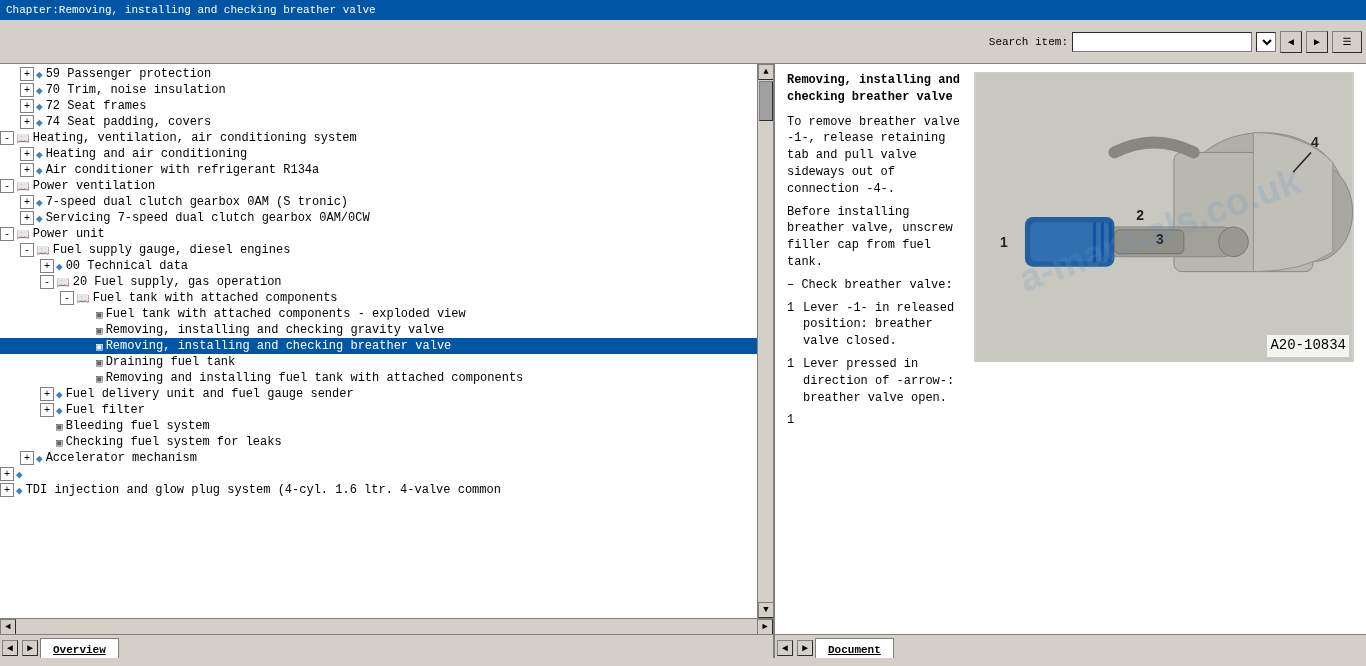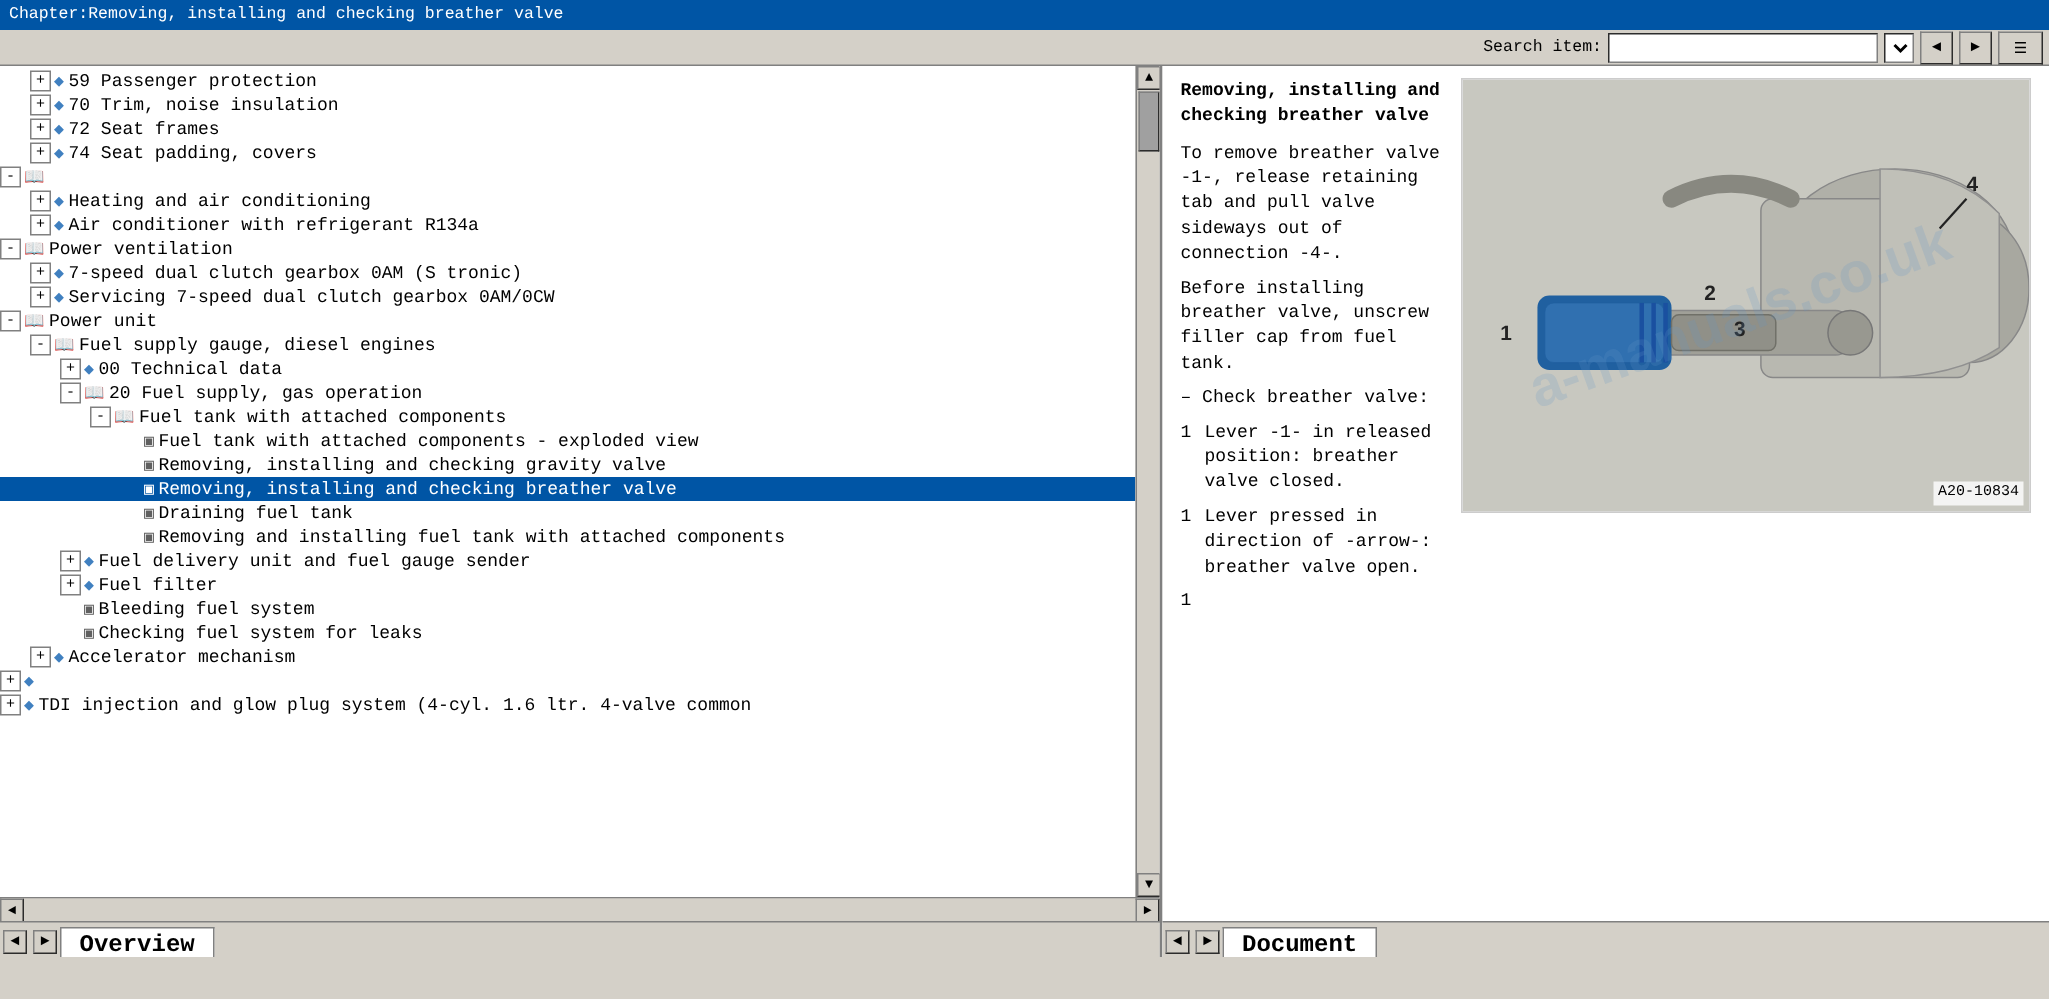--- a/index.html
+++ b/index.html
@@ -13,21 +13,21 @@
       font-size: 11px;
       height: 20px;
       display: flex;
       align-items: center;
     }
     
     
     .toolbar {
       background: #d4d0c8;
       border-bottom: 1px solid #808080;
-      height: 24px;
+      height: 44px;
       display: flex;
       align-items: center;
       padding: 0 4px;
       gap: 4px;
     }
     .toolbar-label {
       font-size: 11px;
       margin-left: auto;
     }
     .search-input {
@@ -131,29 +131,30 @@
     
     .bottom-tabs {
       height: 24px;
       background: #d4d0c8;
       border-top: 1px solid #808080;
       display: flex;
       align-items: flex-end;
     }
     .tab {
       padding: 2px 12px;
-      font-size: 16px;
+      font-size: 11px;
       background: #d4d0c8;
       border: 1px solid #808080;
       border-bottom: none;
       cursor: pointer;
       margin-right: 2px;
       height: 20px;
       display: flex;
-      align-items: flex-start;
+      align-items: flex-end;
+      text-decoration: underline;
     }
     .tab.active {
       background: white;
       font-weight: bold;
     }
     .nav-arrow {
       width: 16px;
       height: 16px;
       background: #d4d0c8;
       border: 1px outset #808080;
@@ -200,21 +201,21 @@
       margin-left: 10px;
       margin-bottom: 8px;
       position: relative;
       overflow: hidden;
     }
     
     .image-label {
       position: absolute;
       bottom: 4px;
       right: 4px;
-      font-size: 10px;
+      font-size: 14px;
       background: rgba(255,255,255,0.8);
       padding: 1px 3px;
     }
     
     
     .engine-visual {
       width: 100%;
       height: 100%;
     }
     
@@ -301,20 +302,21 @@
             <span>72 Seat frames</span>
           </div>
           <div class="tree-item indent1">
             <span class="expand-icon">+</span>
             <span class="tree-icon folder-icon">◆</span>
             <span>74 Seat padding, covers</span>
           </div>
           <div class="tree-item indent0">
             <span class="expand-icon">-</span>
             <span class="tree-icon book-icon">📖</span>
+            <span>Heating, ventilation, air conditioning system</span>
           </div>
           <div class="tree-item indent1">
             <span class="expand-icon">+</span>
             <span class="tree-icon folder-icon">◆</span>
             <span>Heating and air conditioning</span>
           </div>
           <div class="tree-item indent1">
             <span class="expand-icon">+</span>
             <span class="tree-icon folder-icon">◆</span>
             <span>Air conditioner with refrigerant R134a</span>

